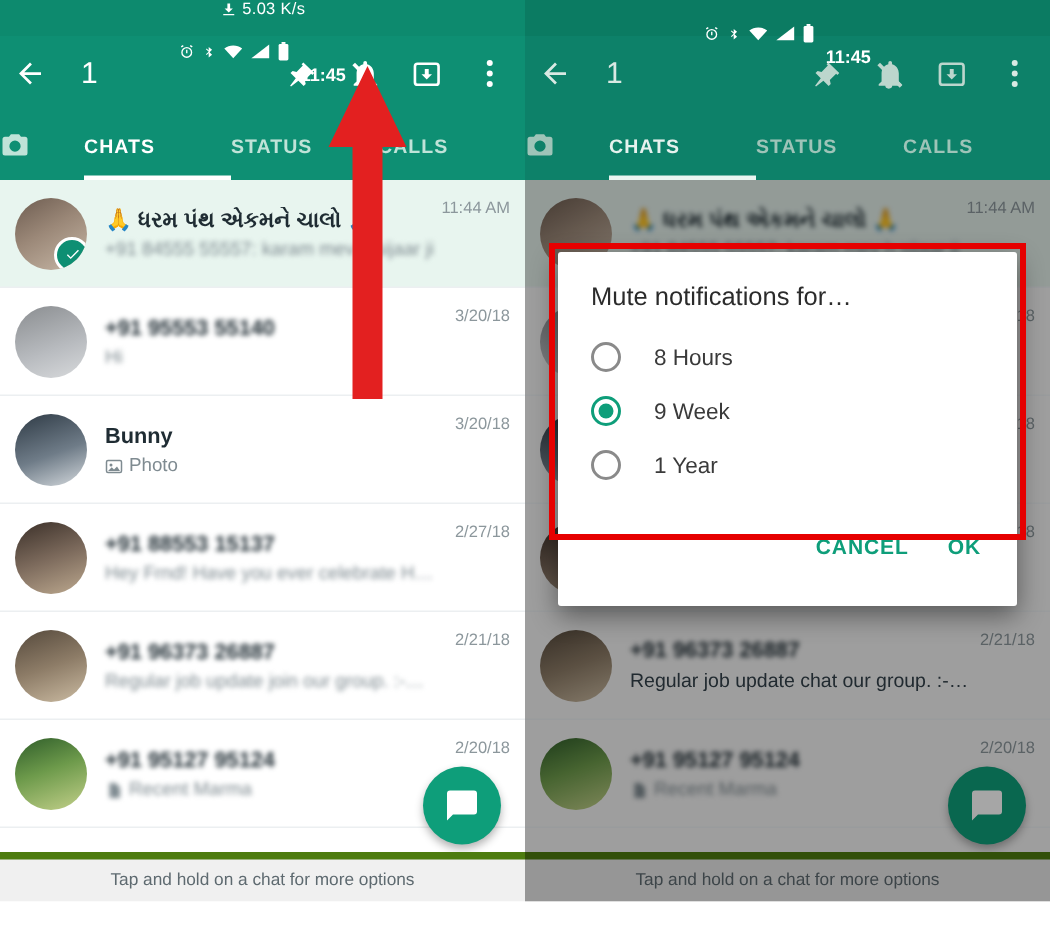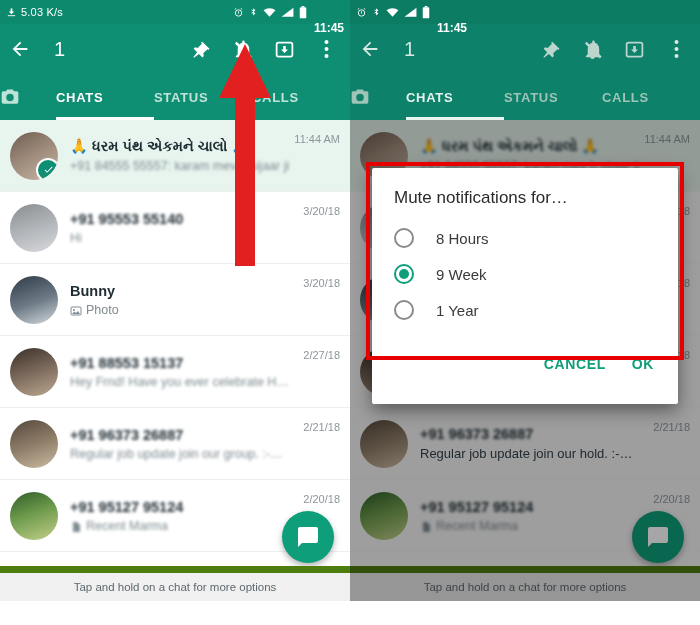--- a/index.html
+++ b/index.html
@@ -29,20 +29,21 @@
   
   .statusbar {
     height: 24px;
     background: #0d8a6e;
     color: #ffffff;
     display: flex;
     align-items: center;
     font-size: 11px;
     padding: 0 6px;
     box-sizing: border-box;
+    flex-direction: column;
   }
   .phone.right .statusbar { background: #0b7b62; }
   .sb-left {
     display: flex;
     align-items: center;
     gap: 4px;
     flex: 1;
   }
   .sb-right {
     display: flex;
@@ -216,21 +217,21 @@
   .hintbar {
     position: absolute;
     left: 0; right: 0; bottom: 0;
     height: 28px;
     background: #f0f0f0;
     display: flex;
     align-items: center;
     justify-content: center;
     font-size: 11.5px;
     color: #5e6a70;
-    border-top: 7px solid #4d7c0f;
+    border-top: 5px solid #4d7c0f;
   }
   .phone.right .hintbar { background: #e7e7e7; }
 
   
   .dimmer {
     position: absolute;
     left: 0; top: 0; right: 0; bottom: 0;
     background: rgba(0,0,0,0.35);
     pointer-events: none;
   }
@@ -671,21 +672,21 @@
           <div class="chattitle blurred">+91 88553 15137</div>
           <div class="chatmsg blurred">Hey Frnd! Have you ever celebrate H…</div>
         </div>
         <div class="chattime">2/27/18</div>
       </div>
 
       <div class="chatrow">
         <div class="avatar av5"></div>
         <div class="chatbody">
           <div class="chattitle blurred">+91 96373 26887</div>
-          <div class="chatmsg" style="color:#33414a;font-size:13px">Regular job update join our hold. :-…</div>
+          <div class="chatmsg" style="color:#33414a;font-size:13px">Regular job update chat our group. :-…</div>
         </div>
         <div class="chattime">2/21/18</div>
       </div>
 
       <div class="chatrow">
         <div class="avatar av6"></div>
         <div class="chatbody">
           <div class="chattitle blurred">+91 95127 95124</div>
           <div class="chatmsg blurred">
             <span class="doc-icon">

